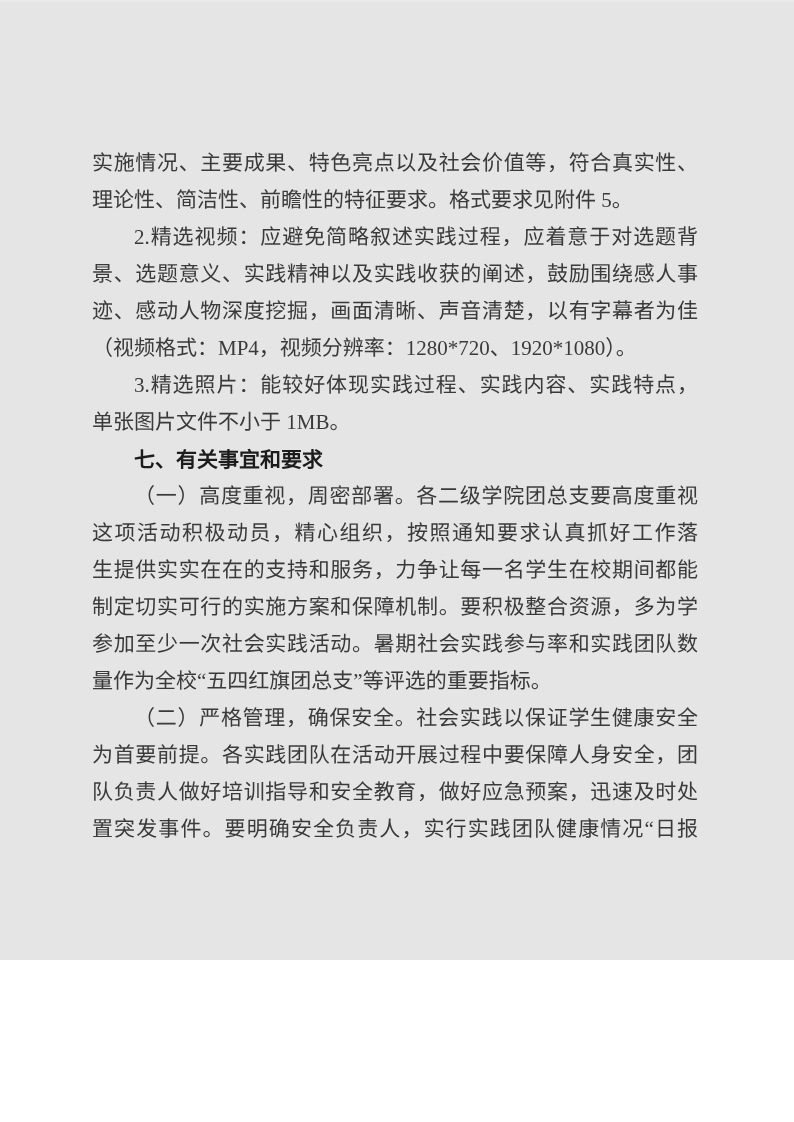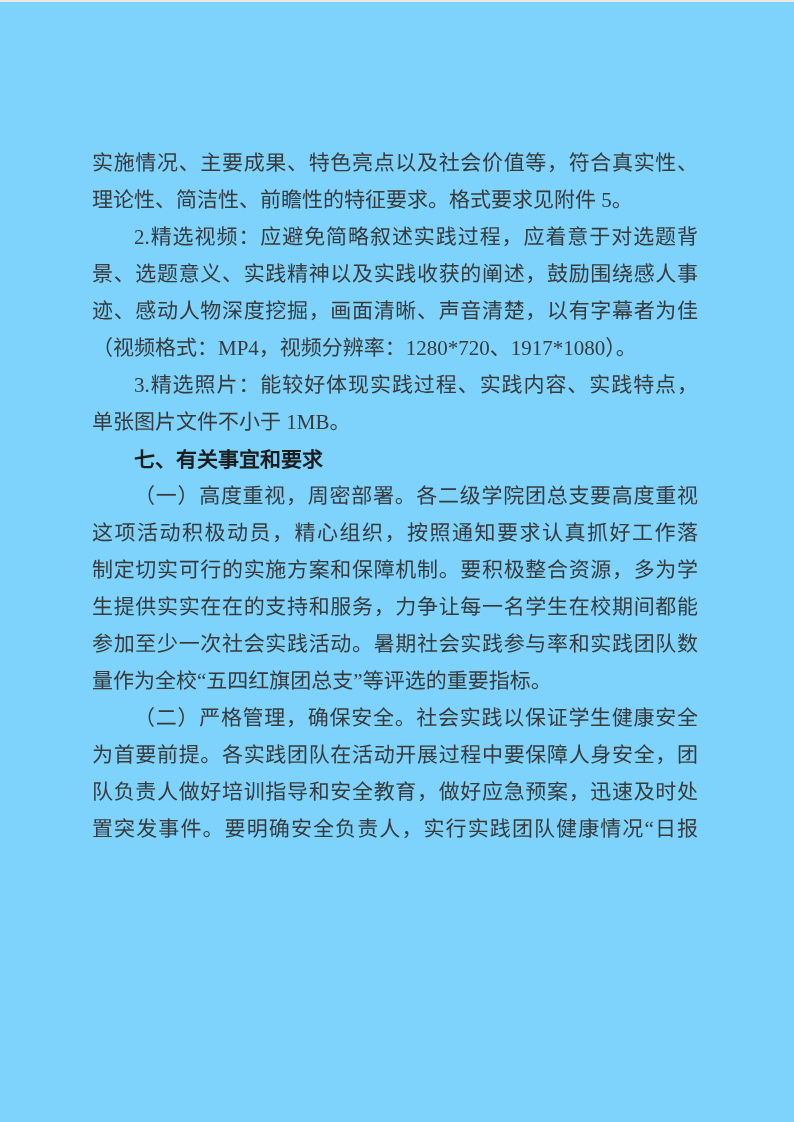--- a/index.html
+++ b/index.html
@@ -3,22 +3,22 @@
 <meta charset="utf-8">
 <style>
   html, body {
     margin: 0;
     padding: 0;
     background: #ffffff;
   }
   .page {
     position: relative;
     width: 794px;
-    height: 1122px;
-    background: #7dd3fc;
+    height: 960px;
+    background: #e5e5e5;
     overflow: hidden;
   }
   .page-top-edge {
     position: absolute;
     top: 0; left: 0; right: 0;
     height: 2px;
     background: #eaeaea;
   }
   .text-block {
     position: absolute;
@@ -57,28 +57,28 @@
 <body>
 
 <div class="page">
   <div class="page-top-edge"></div>
   <div class="text-block">
       <div class="line fill">实施情况、主要成果、特色亮点以及社会价值等，符合真实性、</div>
       <div class="line end">理论性、简洁性、前瞻性的特征要求。格式要求见附件 5。</div>
       <div class="line indent fill">2.精选视频：应避免简略叙述实践过程，应着意于对选题背</div>
       <div class="line fill">景、选题意义、实践精神以及实践收获的阐述，鼓励围绕感人事</div>
       <div class="line fill">迹、感动人物深度挖掘，画面清晰、声音清楚，以有字幕者为佳</div>
-      <div class="line end">（视频格式：MP4，视频分辨率：1280*720、1917*1080）。</div>
+      <div class="line end">（视频格式：MP4，视频分辨率：1280*720、1920*1080）。</div>
       <div class="line indent fill">3.精选照片：能较好体现实践过程、实践内容、实践特点，</div>
       <div class="line end">单张图片文件不小于 1MB。</div>
       <div class="line indent end heading">七、有关事宜和要求</div>
       <div class="line indent fill">（一）高度重视，周密部署。各二级学院团总支要高度重视</div>
       <div class="line fill">这项活动积极动员，精心组织，按照通知要求认真抓好工作落实，</div>
+      <div class="line fill">生提供实实在在的支持和服务，力争让每一名学生在校期间都能</div>
       <div class="line fill">制定切实可行的实施方案和保障机制。要积极整合资源，多为学</div>
-      <div class="line fill">生提供实实在在的支持和服务，力争让每一名学生在校期间都能</div>
       <div class="line fill">参加至少一次社会实践活动。暑期社会实践参与率和实践团队数</div>
       <div class="line end">量作为全校“五四红旗团总支”等评选的重要指标。</div>
       <div class="line indent fill">（二）严格管理，确保安全。社会实践以保证学生健康安全</div>
       <div class="line fill">为首要前提。各实践团队在活动开展过程中要保障人身安全，团</div>
       <div class="line fill">队负责人做好培训指导和安全教育，做好应急预案，迅速及时处</div>
       <div class="line fill">置突发事件。要明确安全负责人，实行实践团队健康情况“日报</div>
     </div>
 </div>
 
 </body></html>

